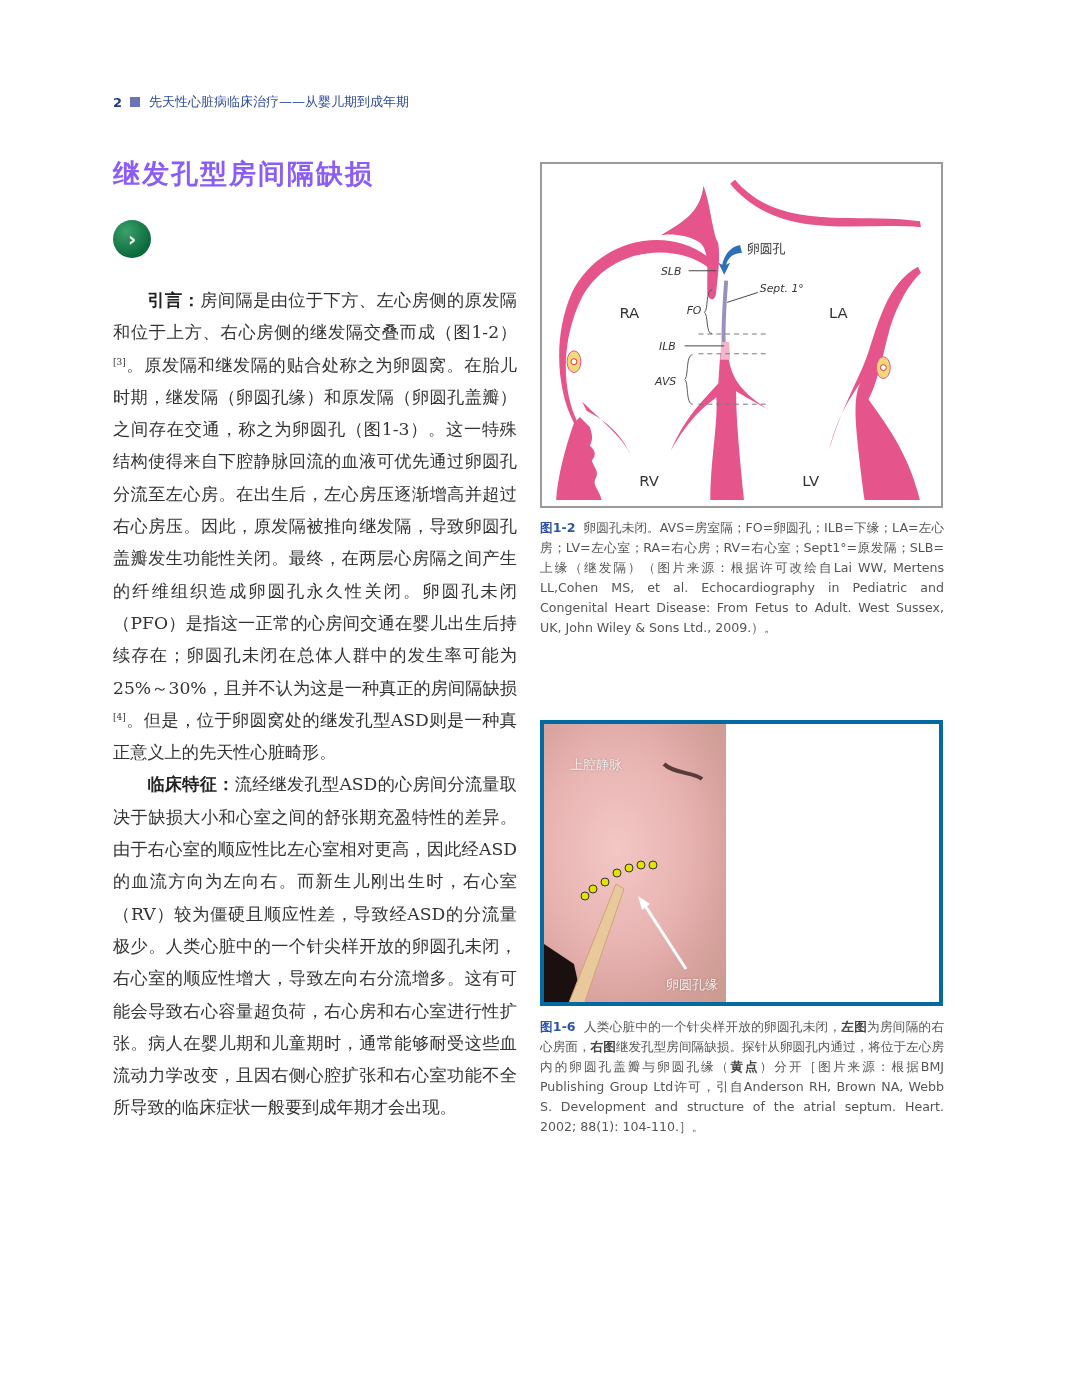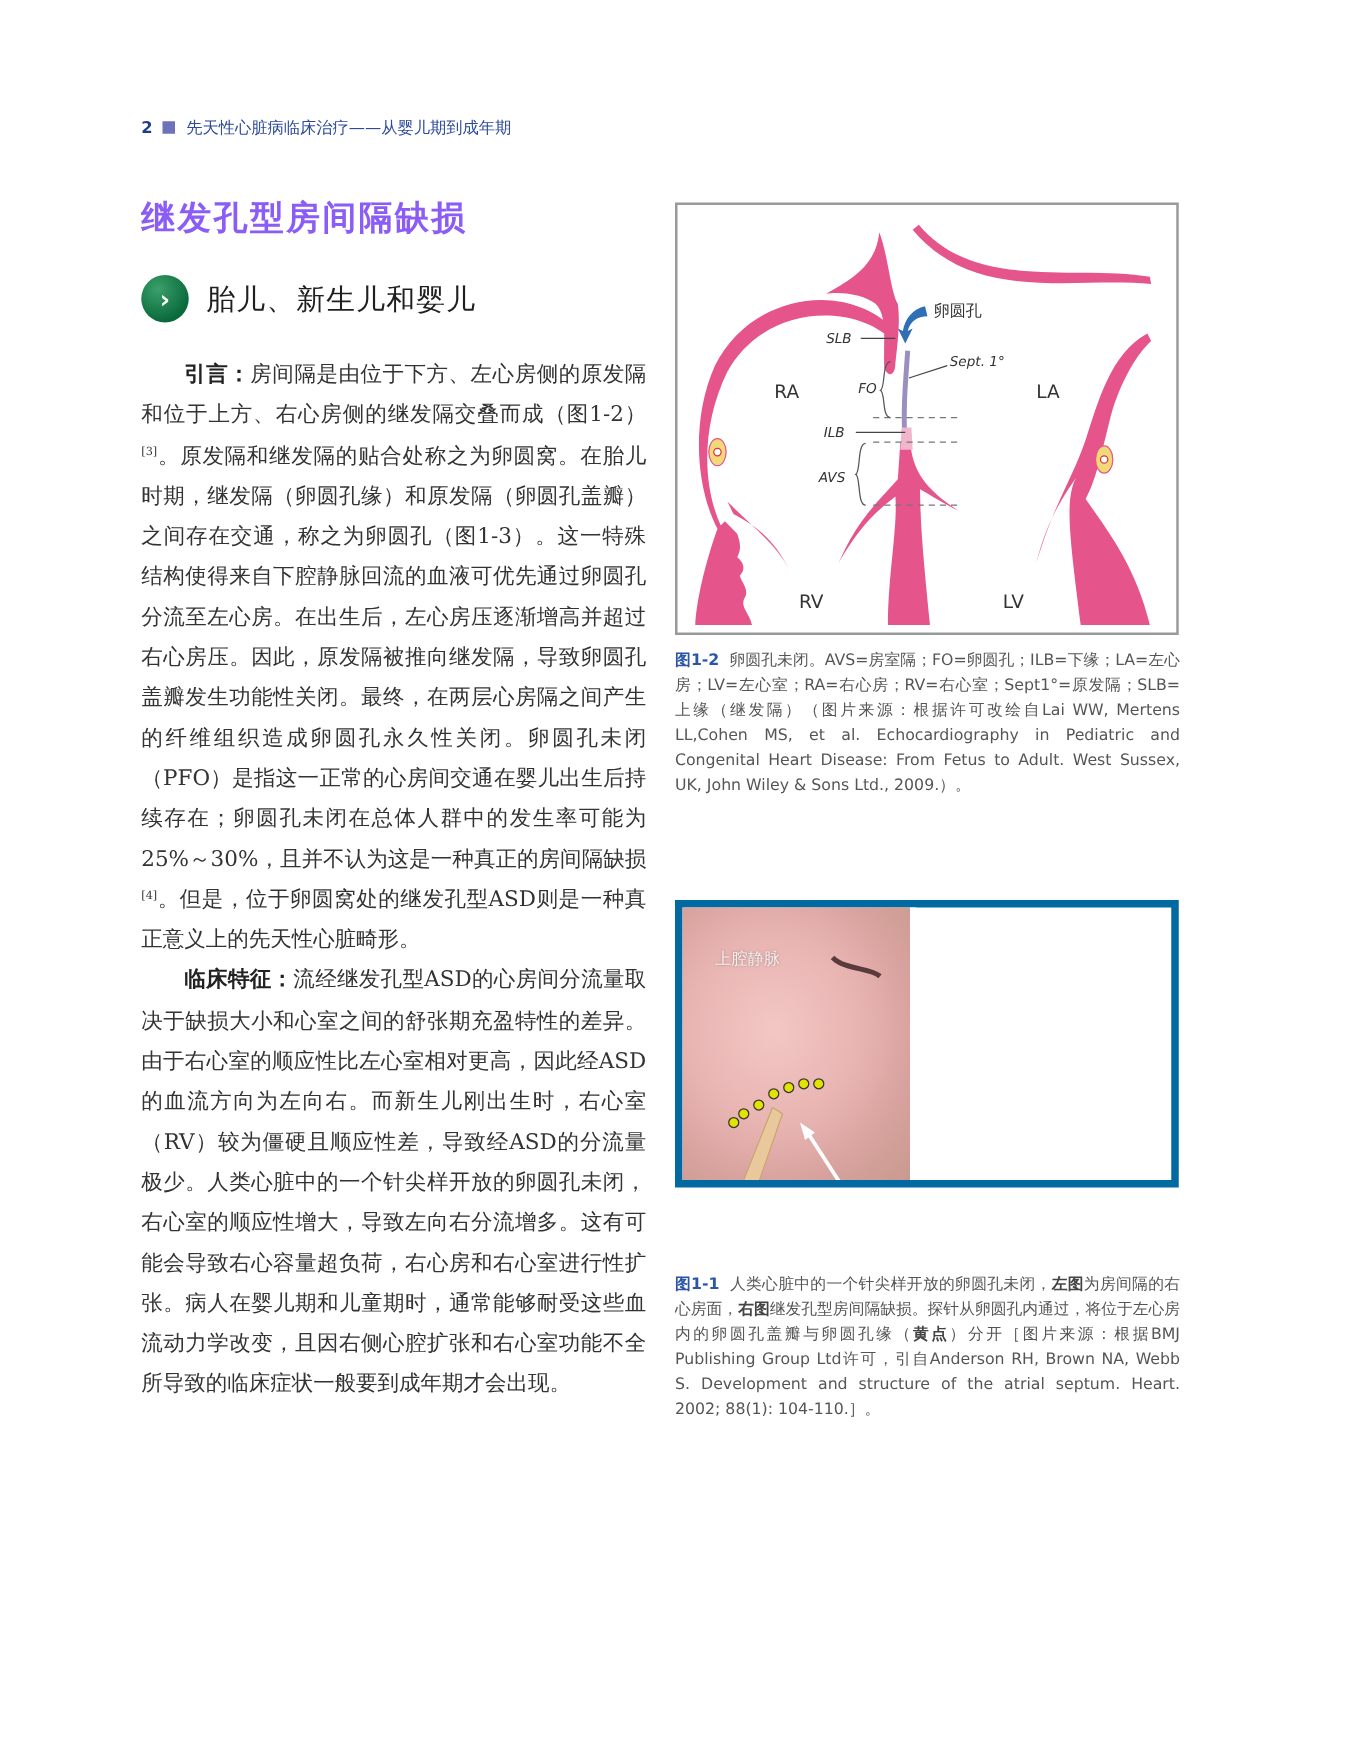--- a/index.html
+++ b/index.html
@@ -23,42 +23,41 @@
 
   .fig1 { position: absolute; left: 540px; top: 162px; width: 403px; height: 346px; border: 2px solid #9a9a9a; background: #fff; }
   .fig1 svg { width: 100%; height: 100%; display: block; }
 
   .caption { position: absolute; left: 540px; width: 404px; font-family: "DejaVu Sans", sans-serif; font-size: 12.6px; line-height: 20px; color: #555; text-align: justify; }
   .caption .fig-label { color: #2c55a8; font-weight: bold; margin-right: 8px; }
   .caption b { color: #444; }
   .cap1 { top: 518px; }
   .cap2 { top: 1017px; }
 
-  .fig2 { position: absolute; left: 540px; top: 720px; width: 403px; height: 230px; display: flex; border: 6px solid #0369a1; background: #fff; }
+  .fig2 { position: absolute; left: 540px; top: 720px; width: 403px; height: 286px; display: flex; border: 4px solid #0369a1; background: #fff; }
   .fig2 .panel { position: relative; height: 100%; overflow: hidden; }
   .fig2 .panel.left { width: 182px; background: radial-gradient(ellipse at 40% 45%, #f3c7c4 0%, #e8b4b2 45%, #d9a39f 70%, #c89a8e 100%); }
   .fig2 .panel.right { width: 216px; margin-left: 5px; background: radial-gradient(ellipse at 55% 50%, #f2c4c8 0%, #e5b2b6 45%, #d6a5a7 70%, #b9a198 100%); }
   .fig2 .divider { width: 5px; background: #fff; }
   .fig2 .overlay-text { position: absolute; font-family: "DejaVu Sans", sans-serif; font-size: 13px; color: #f7f1f1; text-shadow: 0 0 2px rgba(0,0,0,0.35); }
   .fig2 svg { position: absolute; left: 0; top: 0; }
 </style>
 </head>
 <body>
 
 <div class="running-header">
   <span class="page-num">2</span>
   <span class="square"></span>
   <span>先天性心脏病临床治疗——从婴儿期到成年期</span>
 </div>
 
 <h1 class="chapter-title">继发孔型房间隔缺损</h1>
 
 <div class="section-head">
   <span class="bullet">›</span>
-  <span class="label">胎儿、新生儿和婴儿</span>
 </div>
 
 <div class="body-col">
   <p><span class="lead">引言：</span><span>房间隔是由位于下方、左心房侧的原发隔和位于上方、右心房侧的继发隔交叠而成（图1-2）</span><sup>[3]</sup><span>。原发隔和继发隔的贴合处称之为卵圆窝。在胎儿时期，继发隔（卵圆孔缘）和原发隔（卵圆孔盖瓣）之间存在交通，称之为卵圆孔（图1-3）。这一特殊结构使得来自下腔静脉回流的血液可优先通过卵圆孔分流至左心房。在出生后，左心房压逐渐增高并超过右心房压。因此，原发隔被推向继发隔，导致卵圆孔盖瓣发生功能性关闭。最终，在两层心房隔之间产生的纤维组织造成卵圆孔永久性关闭。卵圆孔未闭（PFO）是指这一正常的心房间交通在婴儿出生后持续存在；卵圆孔未闭在总体人群中的发生率可能为25%～30%，且并不认为这是一种真正的房间隔缺损</span><sup>[4]</sup><span>。但是，位于卵圆窝处的继发孔型ASD则是一种真正意义上的先天性心脏畸形。</span></p>
   <p style="margin-top:0;"><span class="lead">临床特征：</span><span>流经继发孔型ASD的心房间分流量取决于缺损大小和心室之间的舒张期充盈特性的差异。由于右心室的顺应性比左心室相对更高，因此经ASD的血流方向为左向右。而新生儿刚出生时，右心室（RV）较为僵硬且顺应性差，导致经ASD的分流量极少。人类心脏中的一个针尖样开放的卵圆孔未闭，右心室的顺应性增大，导致左向右分流增多。这有可能会导致右心容量超负荷，右心房和右心室进行性扩张。病人在婴儿期和儿童期时，通常能够耐受这些血流动力学改变，且因右侧心腔扩张和右心室功能不全所导致的临床症状一般要到成年期才会出现。</span></p>
 </div>
 
 <div class="fig1">
   <svg viewBox="0 0 403 346" xmlns="http://www.w3.org/2000/svg">
     <g fill="#e6548c" stroke="none">
@@ -147,14 +146,14 @@
       <line x1="142" y1="245" x2="100" y2="180" stroke="#fff" stroke-width="3"></line>
       <path d="M94 172 L106 180 L98 186 Z" fill="#fff"></path>
     </svg>
     <span class="overlay-text" style="left:26px;top:32px;">上腔静脉</span>
     <span class="overlay-text" style="left:122px;top:252px;">卵圆孔缘</span>
   </div>
   <div class="divider"></div>
 </div>
 
 <div class="caption cap2">
-  <span class="fig-label">图1-1</span><span>人类心脏中的一个针尖样开放的卵圆孔未闭，</span><b>左图</b><span>为房间隔的右心房面，</span><b>右图</b><span>继发孔型房间隔缺损。探针从卵圆孔内通过，将位于左心房内的卵圆孔盖瓣与卵圆孔缘（</span><b>黄点</b><span>）分开［图片来源：根据BMJ Publishing Group Ltd许可，引自Anderson RH, Brown NA, Webb S. Development and structure of the atrial septum. Heart. 2002; 88(1): 104-110.］。</span>
+  <span class="fig-label">图1-6</span><span>人类心脏中的一个针尖样开放的卵圆孔未闭，</span><b>左图</b><span>为房间隔的右心房面，</span><b>右图</b><span>继发孔型房间隔缺损。探针从卵圆孔内通过，将位于左心房内的卵圆孔盖瓣与卵圆孔缘（</span><b>黄点</b><span>）分开［图片来源：根据BMJ Publishing Group Ltd许可，引自Anderson RH, Brown NA, Webb S. Development and structure of the atrial septum. Heart. 2002; 88(1): 104-110.］。</span>
 </div>
 
 </body></html>

